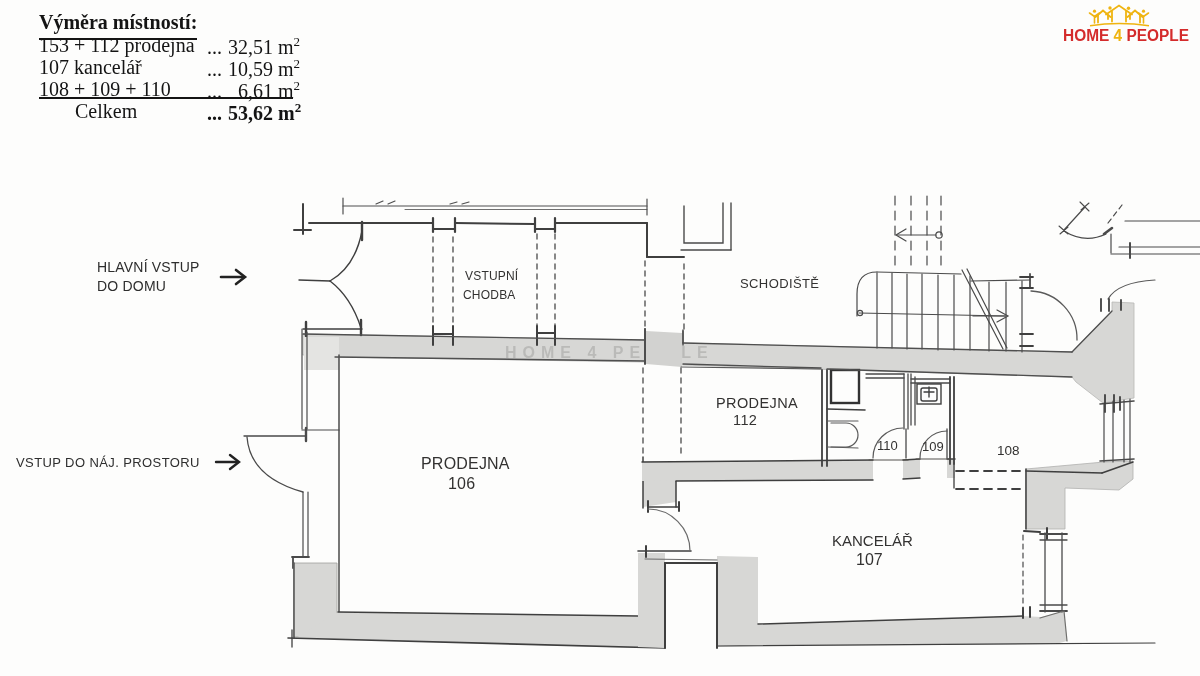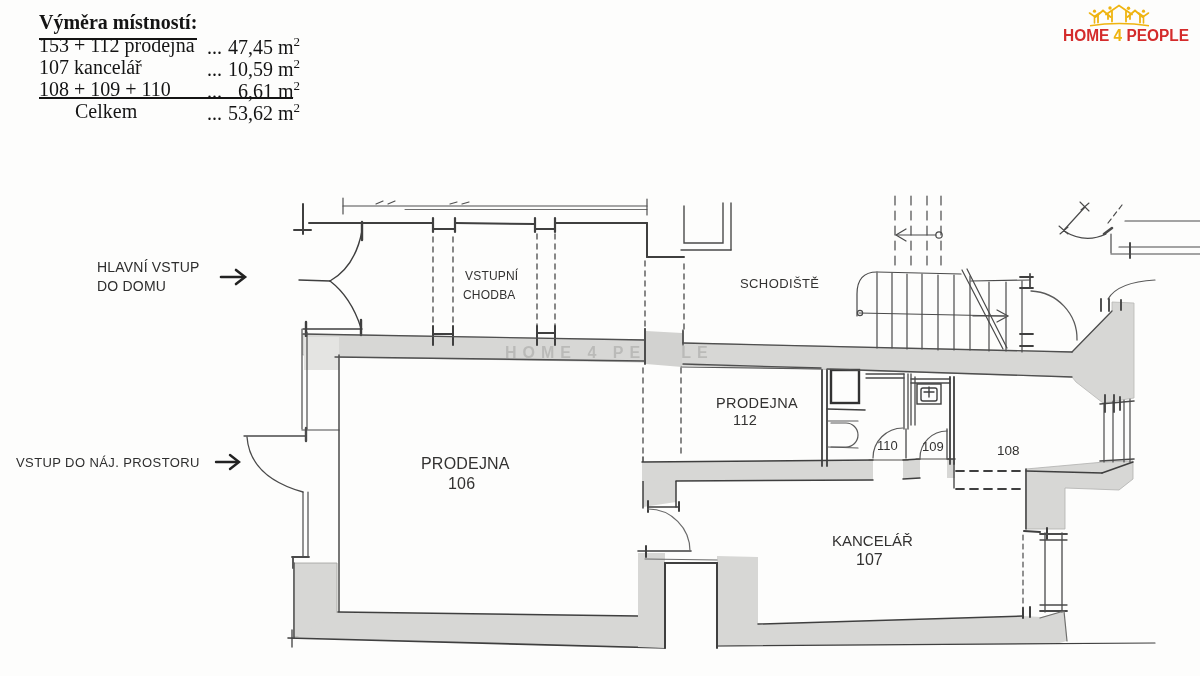--- a/index.html
+++ b/index.html
@@ -8,32 +8,32 @@
   sup{font-size:13px;}
 </style>
 </head>
 <body>
 
 <div class="abs leg" style="left:0;top:0;width:340px;">
 
   <div class="abs" style="left:39px;top:11px;font-weight:bold;border-bottom:2px solid #141414;padding-bottom:4px;">Výměra místností:</div>
 
   <div class="abs" style="left:39px;top:34px;">153 + 112 prodejna</div>
-  <div class="abs" style="left:207px;top:34px;">...&nbsp;<span style="display:inline-block;width:46px;text-align:right;">47,45</span> m<sup>2</sup></div>
+  <div class="abs" style="left:207px;top:34px;">...&nbsp;<span style="display:inline-block;width:46px;text-align:right;">32,51</span> m<sup>2</sup></div>
 
   <div class="abs" style="left:39px;top:56px;text-align:right;">107 kancelář</div>
   <div class="abs" style="left:207px;top:56px;">...&nbsp;<span style="display:inline-block;width:46px;text-align:right;">10,59</span> m<sup>2</sup></div>
 
   <div class="abs" style="left:39px;top:78px;">108 + 109 + 110</div>
   <div class="abs" style="left:207px;top:78px;">...&nbsp;<span style="display:inline-block;width:46px;text-align:right;">6,61</span> m<sup>2</sup></div>
 
   <div class="abs" style="left:39px;top:97px;width:254px;border-top:2px solid #141414;"></div>
 
   <div class="abs" style="left:39px;top:100px;margin-left:36px;">Celkem</div>
-  <div class="abs" style="left:207px;top:100px;font-weight:normal;">...&nbsp;<span style="display:inline-block;width:46px;text-align:right;">53,62</span> m<sup>2</sup></div>
+  <div class="abs" style="left:207px;top:100px;font-weight:bold;">...&nbsp;<span style="display:inline-block;width:46px;text-align:right;">53,62</span> m<sup>2</sup></div>
 </div>
 
 <div class="abs" style="left:1050px;top:0;width:150px;height:50px;">
 <svg width="150" height="50" viewBox="1050 0 150 50">
 
   <g stroke="#EFB410" fill="none" stroke-width="1.8" stroke-linecap="round">
     <path d="M1106,14.5 L1119,5.5 L1132,14.5"></path>
     <path d="M1112,11.5 L1112,21.5 M1126,11.5 L1126,21.5"></path>
     <path d="M1095.5,17 L1103,10.5 L1110.5,17"></path>
     <path d="M1098,15 L1098,22.5 M1108,15.3 L1108,19"></path>

